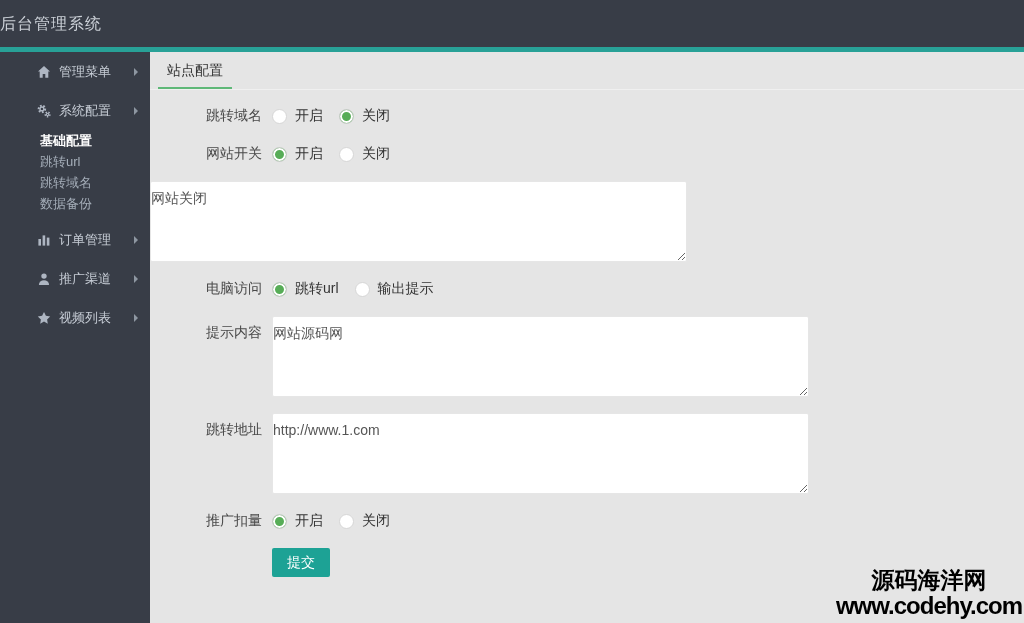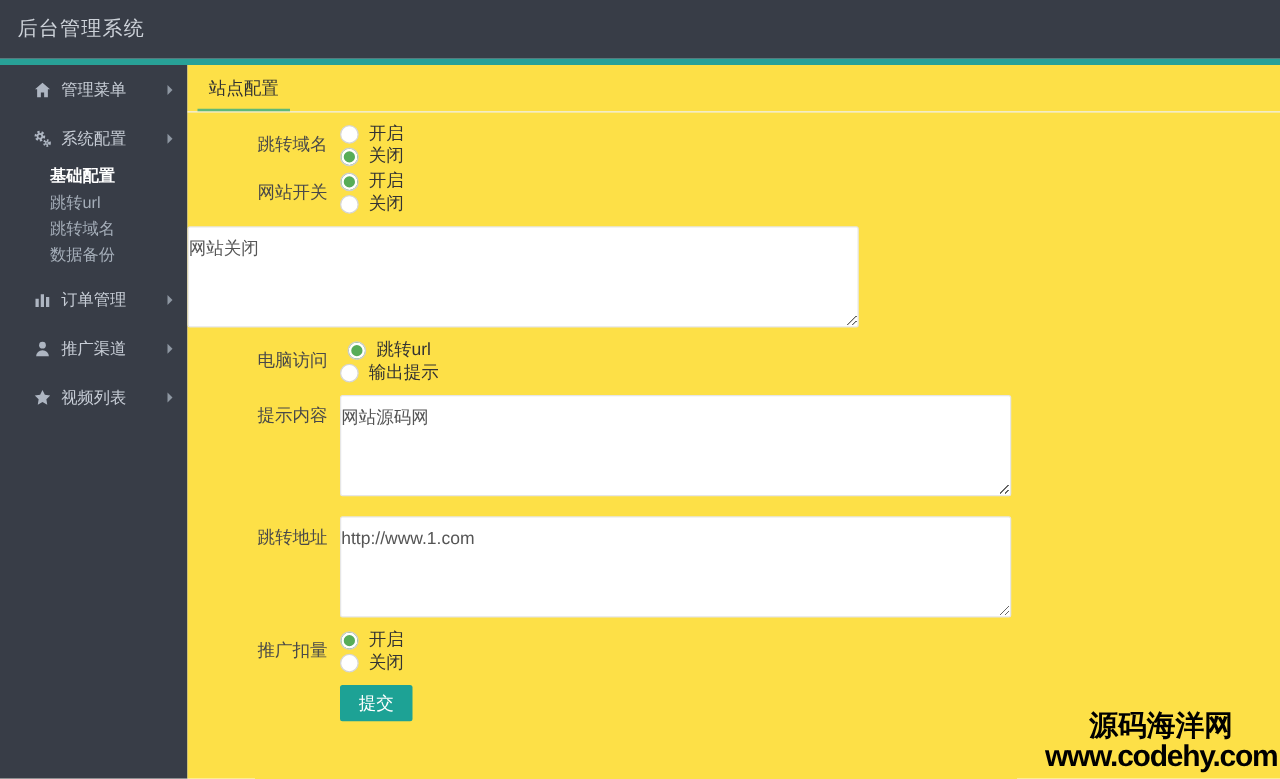--- a/index.html
+++ b/index.html
@@ -1,50 +1,50 @@
 <!DOCTYPE html>
 <html><head>
 <meta charset="utf-8">
 <style>
   html,body{margin:0;padding:0;width:1024px;height:623px;overflow:hidden;
     font-family:"Liberation Sans","DejaVu Sans",sans-serif;background:#fff;}
   .stage{position:relative;width:1024px;height:623px;}
 
   
   .header{position:absolute;left:0;top:0;width:1024px;height:47px;background:#383d47;}
-  .app-title{display:inline-block;padding-left:14px;line-height:47px;font-size:16px;
+  .app-title{display:inline-block;line-height:47px;font-size:16px;
     color:#cdd2d9;letter-spacing:1px;}
   .topline{position:absolute;left:0;top:47px;width:1024px;height:5px;background:#28a197;}
 
   
   .sidebar{position:absolute;left:0;top:52px;width:150px;height:571px;background:#383d47;}
-  .side-item{display:flex;align-items:center;height:39px;padding:0 12px 0 27px;
+  .side-item{display:flex;align-items:center;height:39px;padding:0 12px 0 37px;
     cursor:pointer;color:#c7cdd6;font-size:13px;}
   .side-item .icn{width:15px;height:14px;margin-right:7px;display:inline-flex;align-items:center;}
   .side-label{flex:0 0 auto;}
   .arrow{margin-left:auto;width:0;height:0;border-left:4px solid #8e97a2;
     border-top:4px solid transparent;border-bottom:4px solid transparent;}
   .submenu{padding:0 0 6px 0;}
   .sub-item{height:21px;line-height:21px;padding-left:40px;font-size:13px;color:#a5aeb9;cursor:pointer;}
   .sub-item.active{color:#ffffff;font-weight:bold;}
 
   
-  .main{position:absolute;left:150px;top:52px;width:874px;height:571px;background:#fde047;}
+  .main{position:absolute;left:150px;top:52px;width:874px;height:571px;background:#e5e5e5;}
   .tabbar{height:37px;border-bottom:1px solid #f0f0f0;}
   .tab{display:inline-block;margin-left:8px;padding:0 9px;height:35px;line-height:36px;
     font-size:14px;color:#333;border-bottom:2px solid #5fb878;cursor:pointer;}
 
   .form{padding-top:15px;}
   .row{display:flex;margin-bottom:16px;}
   .radio-row{align-items:center;height:22px;}
   .ta-row{align-items:flex-start;}
   .flabel{width:112px;flex:0 0 112px;text-align:right;padding-right:10px;
     font-size:14px;color:#494949;}
   .ta-row .flabel{padding-top:8px;}
-  .rgroup{display:flex;align-items:center;flex-direction:column;}
+  .rgroup{display:flex;align-items:center;}
   .ropt{display:inline-flex;align-items:center;margin-right:16px;cursor:pointer;}
   .radio{width:15px;height:15px;border-radius:50%;background:#fff;border:1px solid #d6d6d6;
     box-sizing:border-box;margin-right:8px;}
   .radio.checked{background:#57ad57;border-color:#d0d0d0;box-shadow:inset 0 0 0 2px #fff;}
   .rlabel{font-size:14px;color:#333;}
   .ta{width:537px;height:81px;box-sizing:border-box;border:1px solid #e6e6e6;border-radius:2px;
     padding:8px 0;font-size:14px;color:#555;resize:both;outline:none;
     font-family:"Liberation Sans","DejaVu Sans",sans-serif;background:#fff;}
   .submit-row{margin-top:2px;}
   .submit{background:#1da295;color:#fff;border:none;border-radius:2px;height:29px;

